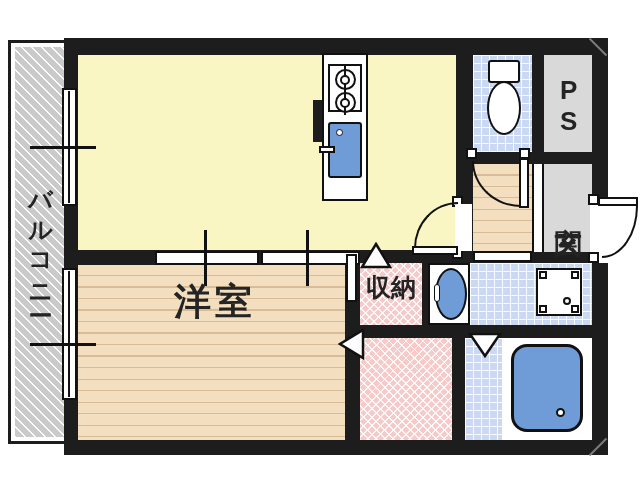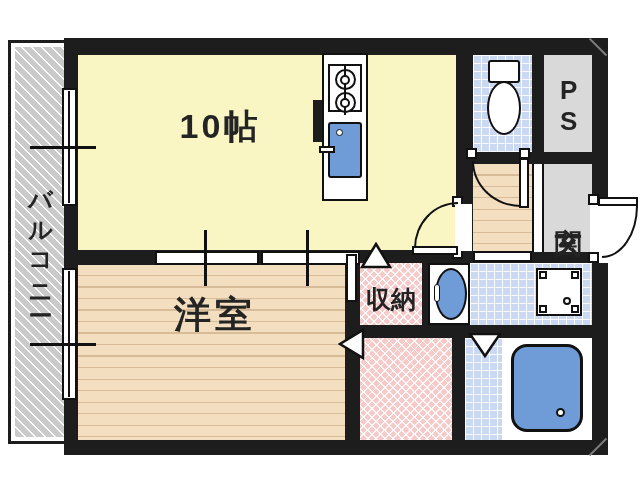--- a/index.html
+++ b/index.html
@@ -131,28 +131,27 @@
     <polygon points="25,2 25,30 2,16" fill="#ffffff" stroke="#111111" stroke-width="2.5"></polygon>
   </svg>
   <svg class="abs" style="left:468px;top:333px;" width="34" height="26" viewBox="0 0 34 26">
     <polygon points="2,1 32,1 17,23" fill="#ffffff" stroke="#111111" stroke-width="2.5"></polygon>
   </svg>
 
   <div class="bevel" style="left:586px;top:46px;transform:rotate(45deg);"></div>
   <div class="bevel" style="left:586px;top:446px;transform:rotate(-45deg);"></div>
 
   <div class="lbl" style="left:120px;top:106px;width:200px;font-size:34px;letter-spacing:3px;">
-    <div>10帖</div>
   </div>
 
-  <div class="lbl" style="left:110px;top:293px;width:210px;font-size:37px;letter-spacing:4px;">
+  <div class="lbl" style="left:110px;top:280px;width:210px;font-size:37px;letter-spacing:4px;">
     <div>洋室</div>
   </div>
 
-  <div class="lbl" style="left:356px;top:272px;width:70px;font-size:25px;letter-spacing:0;margin-top:12px;">収納</div>
+  <div class="lbl" style="left:356px;top:272px;width:70px;font-size:25px;letter-spacing:0;">収納</div>
 
 
   <div class="lbl vtext" style="left:544px;top:66px;width:48px;height:80px;font-size:26px;letter-spacing:1px;display:flex;align-items:center;justify-content:center;">PS</div>
 
   <div class="lbl vtext" style="left:544px;top:170px;width:48px;height:80px;font-size:27px;letter-spacing:4px;display:flex;align-items:center;justify-content:center;">玄関</div>
 
   <div class="lbl vtext" style="left:15px;top:110px;width:50px;height:260px;font-size:24px;letter-spacing:5px;display:flex;align-items:center;justify-content:center;">バルコニー</div>
 
 </div>
 

